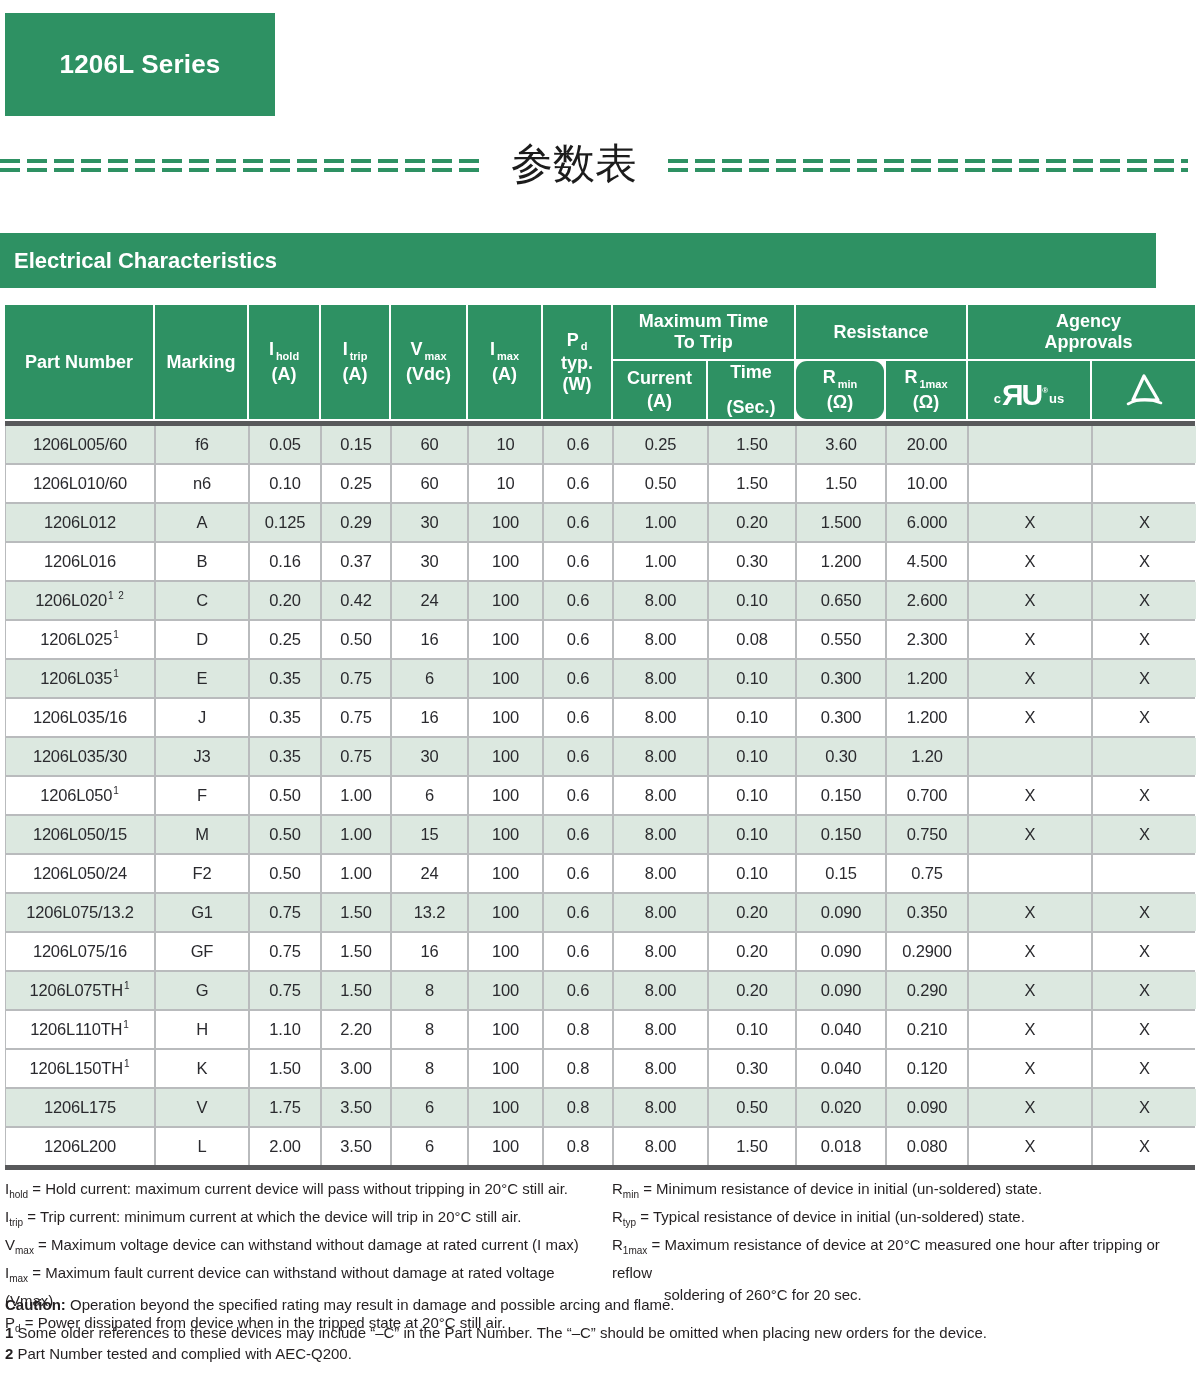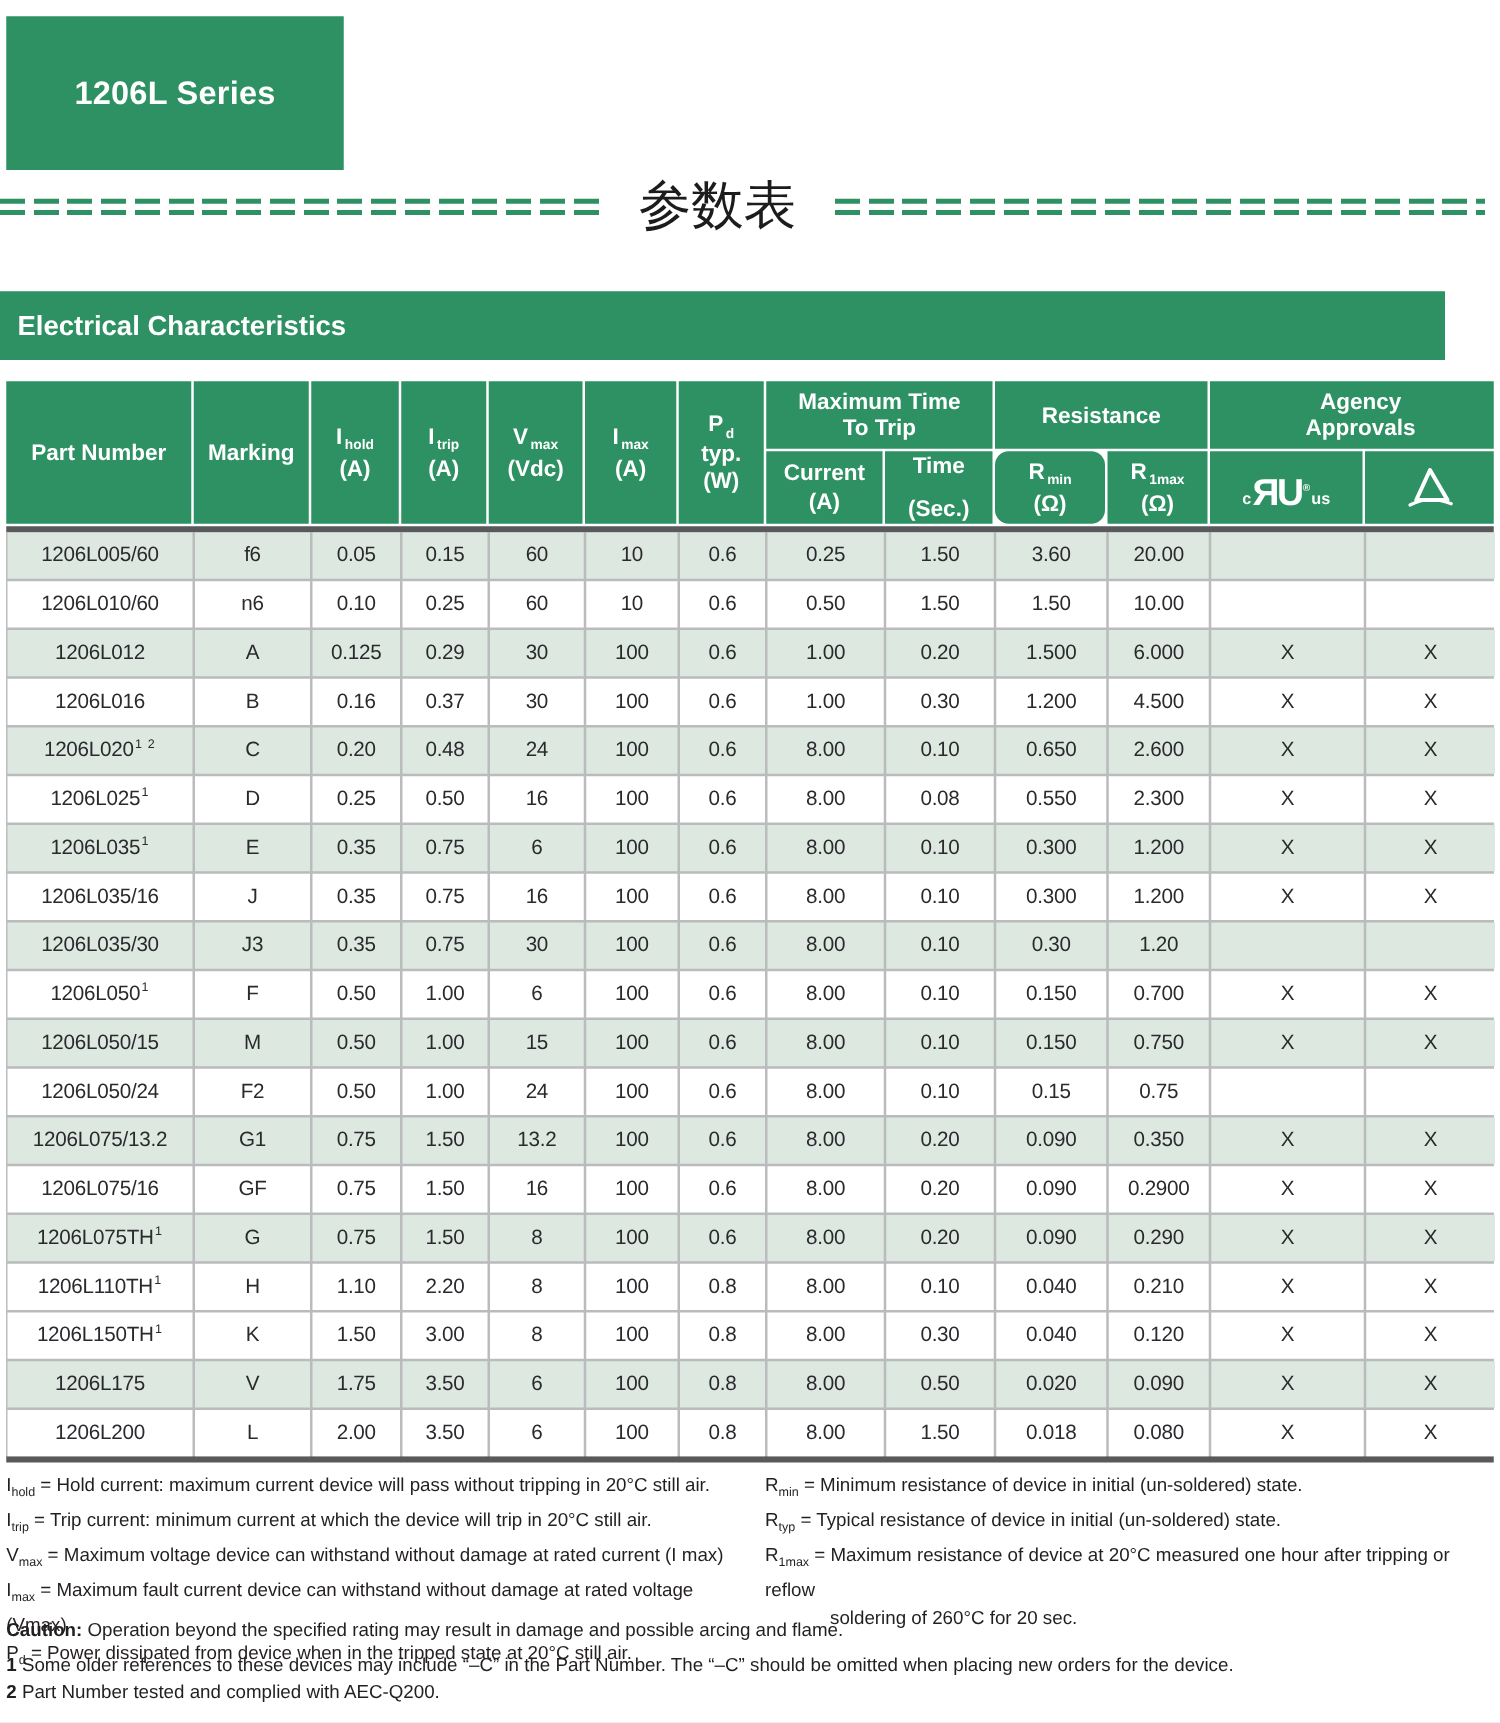--- a/index.html
+++ b/index.html
@@ -12,21 +12,21 @@
     --cols:148px 92px 70px 68px 75px 73px 68px 93px 86px 88px 80px 122px 103px;
   }
   *{margin:0;padding:0;box-sizing:border-box;}
   html,body{background:#fff;}
   body{
     width:1200px;height:1378px;position:relative;
     font-family:"Liberation Sans",sans-serif;color:var(--ink);
     overflow:hidden;
   }
   .badge{
-    position:absolute;left:5px;top:13px;width:270px;height:123px;
+    position:absolute;left:5px;top:13px;width:270px;height:103px;
     background:var(--green);display:flex;align-items:center;justify-content:center;
   }
   .badge span{color:#fff;font-size:26px;font-weight:bold;letter-spacing:.2px;}
 
   .dashes{position:absolute;top:159px;height:14px;}
   .dashes .dl{
     height:4px;margin-bottom:5px;
     background:repeating-linear-gradient(90deg,var(--green) 0 20px,transparent 20px 27px);
   }
   .dashes.left{left:0;width:480px;}
@@ -234,21 +234,21 @@
       <div class="bc">0.6</div>
       <div class="bc">1.00</div>
       <div class="bc">0.30</div>
       <div class="bc">1.200</div>
       <div class="bc">4.500</div>
       <div class="bc">X</div>
       <div class="bc">X</div>
       <div class="bc shaded">1206L020<sup>1 2</sup></div>
       <div class="bc shaded">C</div>
       <div class="bc shaded">0.20</div>
-      <div class="bc shaded">0.48</div>
+      <div class="bc shaded">0.42</div>
       <div class="bc shaded">24</div>
       <div class="bc shaded">100</div>
       <div class="bc shaded">0.6</div>
       <div class="bc shaded">8.00</div>
       <div class="bc shaded">0.10</div>
       <div class="bc shaded">0.650</div>
       <div class="bc shaded">2.600</div>
       <div class="bc shaded">X</div>
       <div class="bc shaded">X</div>
       <div class="bc">1206L025<sup>1</sup></div>

